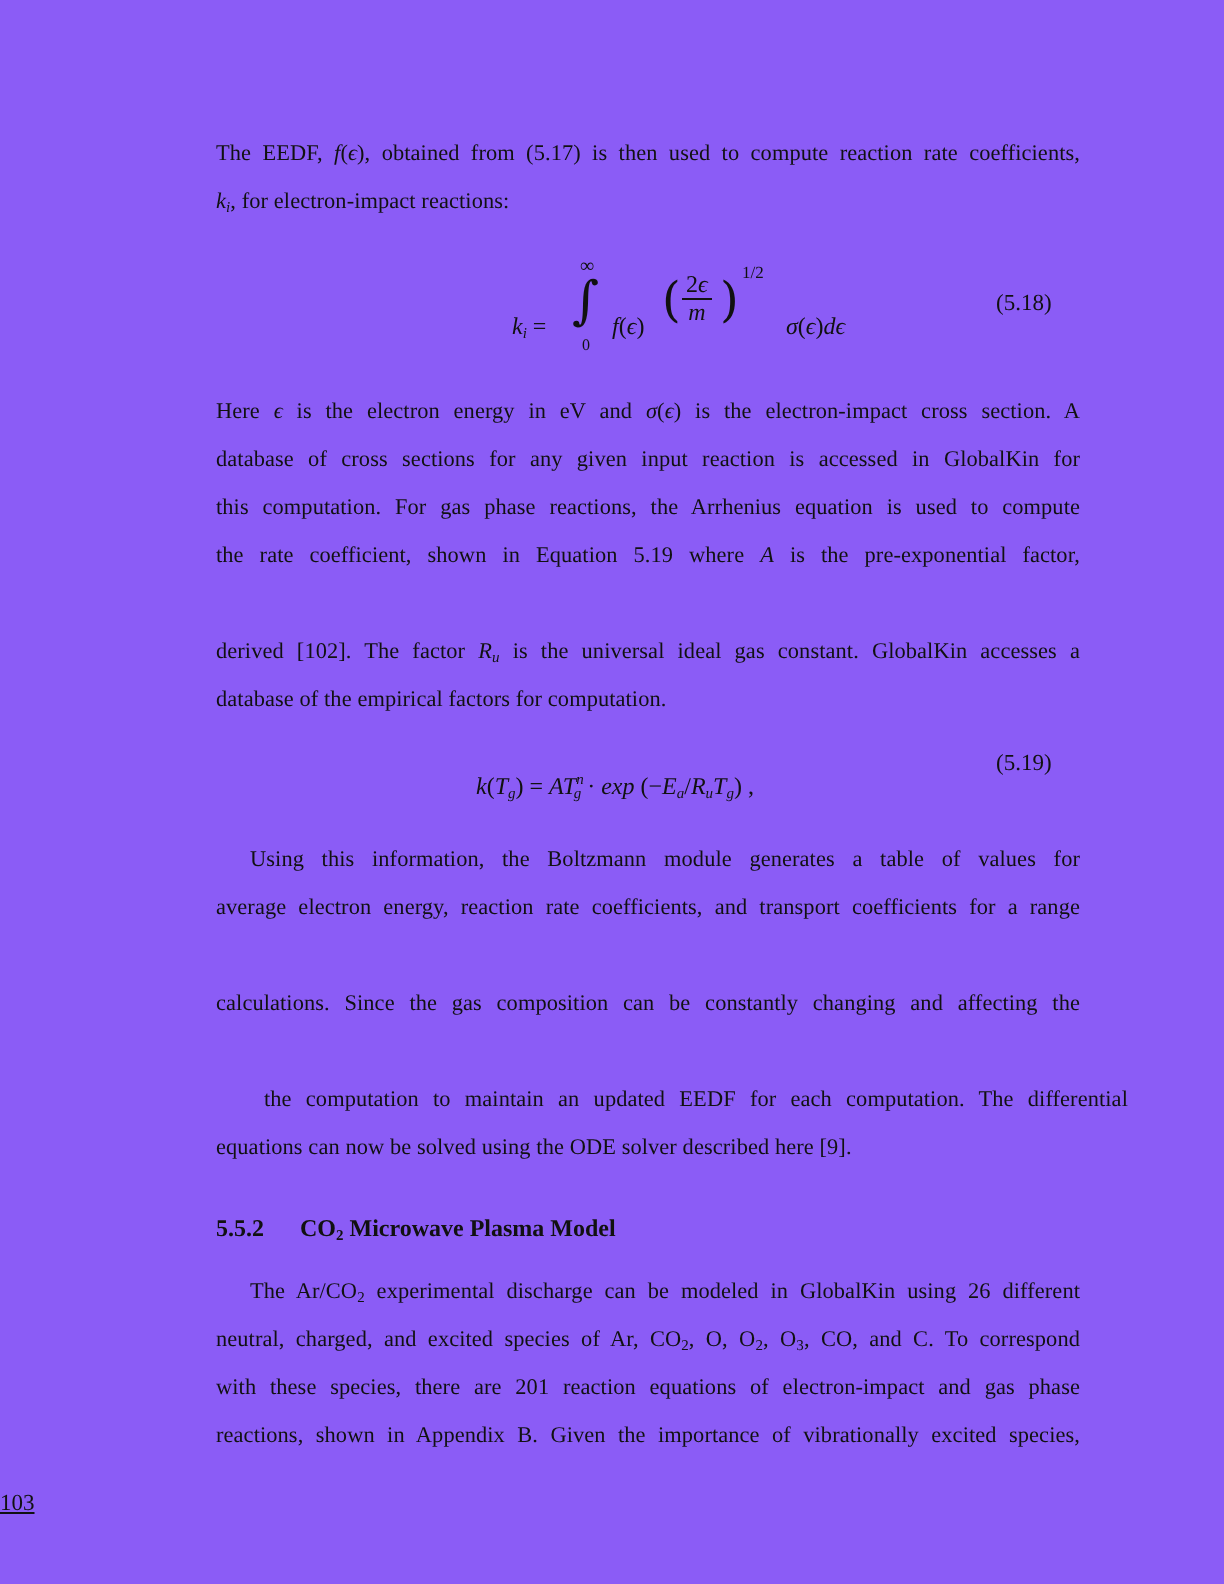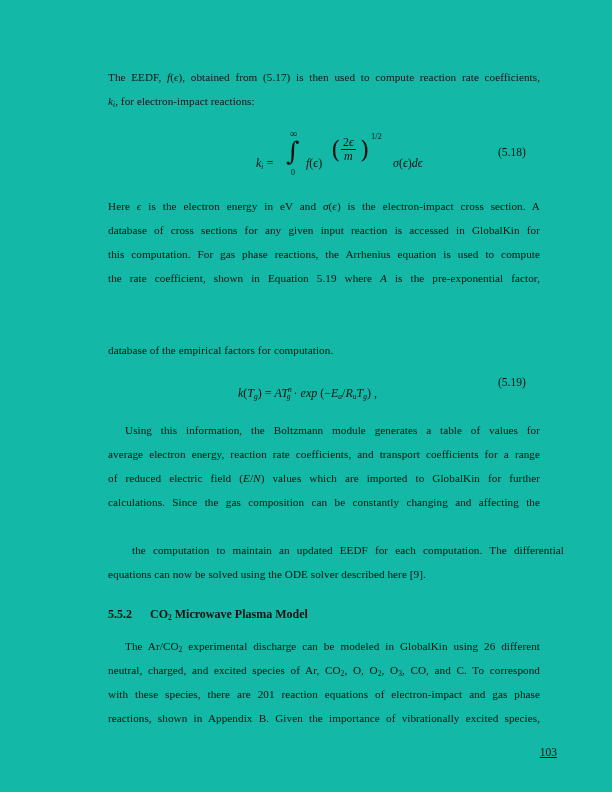--- a/index.html
+++ b/index.html
@@ -1,30 +1,30 @@
 <!DOCTYPE html>
 <html><head>
 <meta charset="utf-8">
 <style>
   html, body { margin: 0; padding: 0; background: #ffffff; }
   body { width: 612px; height: 792px; position: relative; overflow: hidden;
          font-family: "DejaVu Serif", "Liberation Serif", serif; color: #111; }
-  .page { position: absolute; left: 0; top: 0; width: 612px; height: 792px; background: #14b8a6; }
+  .page { position: absolute; left: 0; top: 0; width: 612px; height: 792px; background: #8b5cf6; }
   .line { position: absolute; left: 108px; width: 432px; font-size: 11.2px; line-height: 14px;
           white-space: nowrap; font-family: "Liberation Serif", "DejaVu Serif", serif; letter-spacing: 0.05px; }
   .just { text-align: justify; text-align-last: justify; }
   .indent { padding-left: 17px; width: 415px; }
   i, .m { font-style: italic; }
   sub { font-size: 7.5px; vertical-align: -2px; line-height: 0; }
   sup { font-size: 7.5px; vertical-align: 5px; line-height: 0; }
   .eq { position: absolute; font-family: "Liberation Serif", "DejaVu Serif", serif; font-size: 12px; margin-top: 11px; }
   .eqnum { position: absolute; left: 498px; font-family: "Liberation Serif", serif; font-size: 11.5px; }
   .heading { position: absolute; left: 108px; font-family: "Liberation Serif", serif; font-weight: bold; font-size: 12px; }
   .heading .num { display: inline-block; width: 42px; }
-  .pagenum { position: absolute; left: 0; width: 557px; text-align: right; top: 746px;
+  .pagenum { position: absolute; left: 0; width: 557px; text-align: left; top: 746px;
              font-family: "Liberation Serif", serif; font-size: 11.5px; text-decoration: underline; }
   .integral { position: absolute; font-size: 26px; line-height: 26px; font-family: "DejaVu Serif", serif; font-style: normal; }
   .lim { position: absolute; font-size: 8px; font-family: "Liberation Serif", serif; }
   .frac { display: inline-block; vertical-align: middle; text-align: center; margin: 0 1px; }
   .frac .n { display: block; border-bottom: 0.8px solid #111; padding: 0 2px; line-height: 13px; }
   .frac .d { display: block; line-height: 13px; }
   .paren { font-size: 24px; line-height: 20px; vertical-align: middle; font-family: "DejaVu Serif", serif; font-weight: 200; }
 </style>
 </head>
 <body>
@@ -48,28 +48,28 @@
     <span class="paren" style="position:absolute; left:360px; top:140px;">)</span>
     <span class="lim" style="left:371px; top:131px; font-size:8.5px;">1/2</span>
     <span class="eq" style="left:393px; top:145px;"><i>σ</i>(<i>ϵ</i>)<i>dϵ</i></span>
     <span class="eqnum" style="top:146px;">(5.18)</span>
   </div>
 
   <div class="line just" style="top:199px;">Here <i>ϵ</i> is the electron energy in eV and <i>σ</i>(<i>ϵ</i>) is the electron-impact cross section. A</div>
   <div class="line just" style="top:247px;">this computation. For gas phase reactions, the Arrhenius equation is used to compute</div>
   <div class="line just" style="top:223px;">database of cross sections for any given input reaction is accessed in GlobalKin for</div>
   <div class="line just" style="top:271px;">the rate coefficient, shown in Equation 5.19 where <i>A</i> is the pre-exponential factor,</div>
+  <div class="line just" style="top:319px;">derived [102]. The factor <i>R</i><sub><i>u</i></sub> is the universal ideal gas constant. GlobalKin accesses a</div>
   <div class="line" style="top:343px;">database of the empirical factors for computation.</div>
 
   <div class="eq" style="left:238px; top:375px;"><i>k</i>(<i>T</i><sub><i>g</i></sub>) = <i>AT</i><sup><i>n</i></sup><sub style="margin-left:-5px;"><i>g</i></sub> · <i>exp</i> (−<i>E</i><sub><i>a</i></sub>/<i>R</i><sub><i>u</i></sub><i>T</i><sub><i>g</i></sub>) ,</div>
   <span class="eqnum" style="top:376px;">(5.19)</span>
 
   <div class="line just indent" style="top:423px;">Using this information, the Boltzmann module generates a table of values for</div>
   <div class="line just" style="top:447px;">average electron energy, reaction rate coefficients, and transport coefficients for a range</div>
-  <div class="line just" style="top:471px;">of reduced electric field (<i>E</i>/<i>N</i>) values which are imported to GlobalKin for further</div>
   <div class="line just" style="top:495px;">calculations. Since the gas composition can be constantly changing and affecting the</div>
   <div class="line just" style="top:543px;margin-left:24px;">the computation to maintain an updated EEDF for each computation. The differential</div>
   <div class="line" style="top:567px;">equations can now be solved using the ODE solver described here [9].</div>
 
   <div class="heading" style="top:607px;"><span class="num">5.5.2</span><span>CO<sub>2</sub> Microwave Plasma Model</span></div>
 
   <div class="line just indent" style="top:639px;">The Ar/CO<sub>2</sub> experimental discharge can be modeled in GlobalKin using 26 different</div>
   <div class="line just" style="top:663px;">neutral, charged, and excited species of Ar, CO<sub>2</sub>, O, O<sub>2</sub>, O<sub>3</sub>, CO, and C. To correspond</div>
   <div class="line just" style="top:687px;">with these species, there are 201 reaction equations of electron-impact and gas phase</div>
   <div class="line just" style="top:711px;">reactions, shown in Appendix B. Given the importance of vibrationally excited species,</div>

